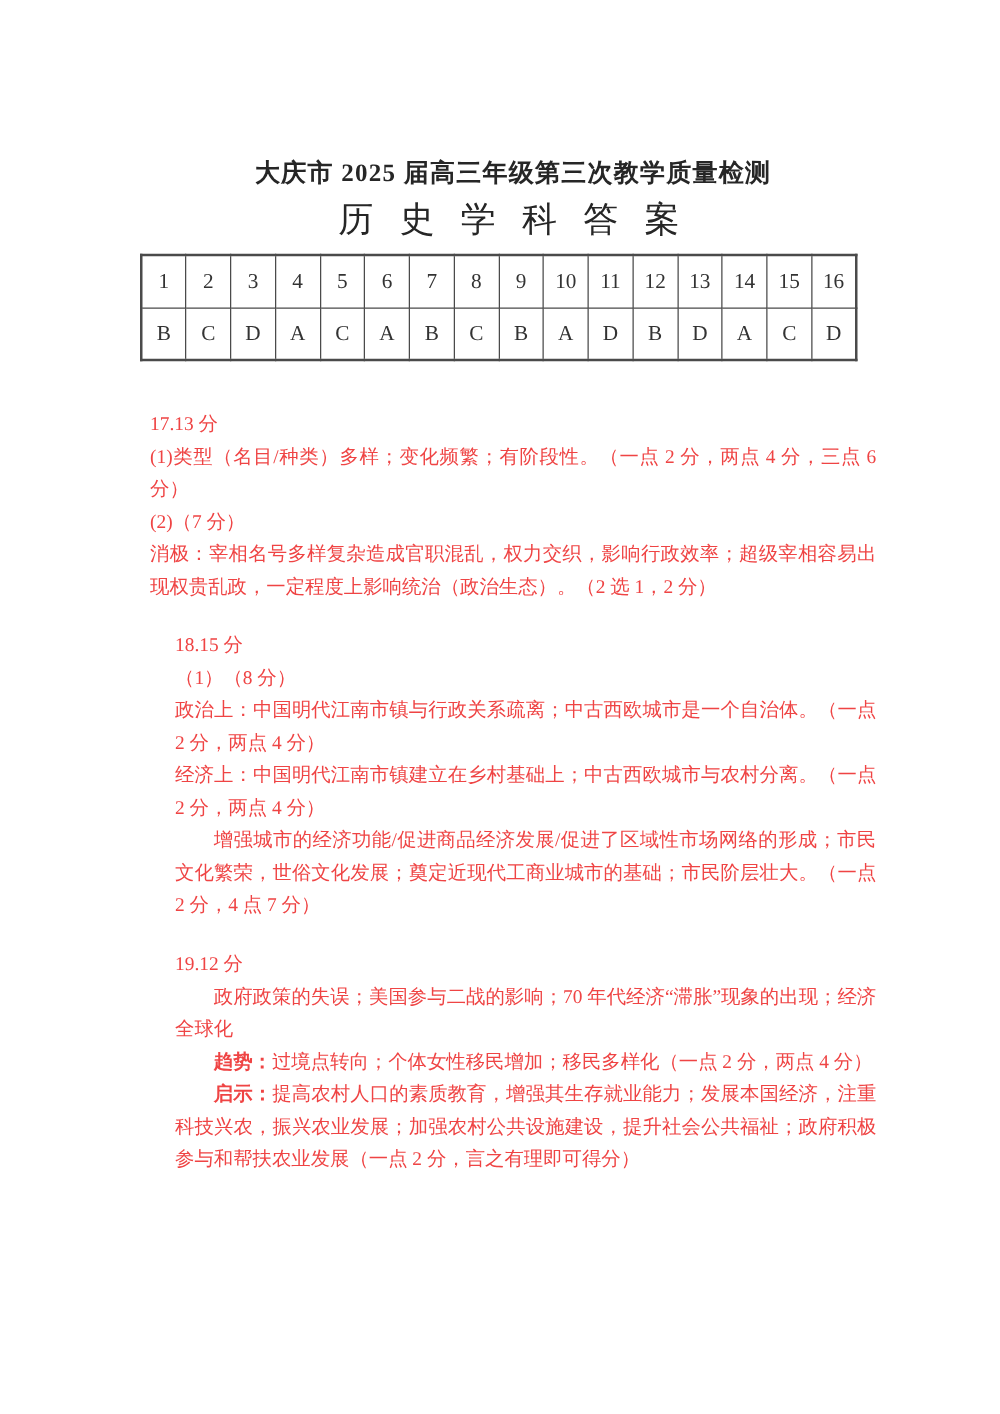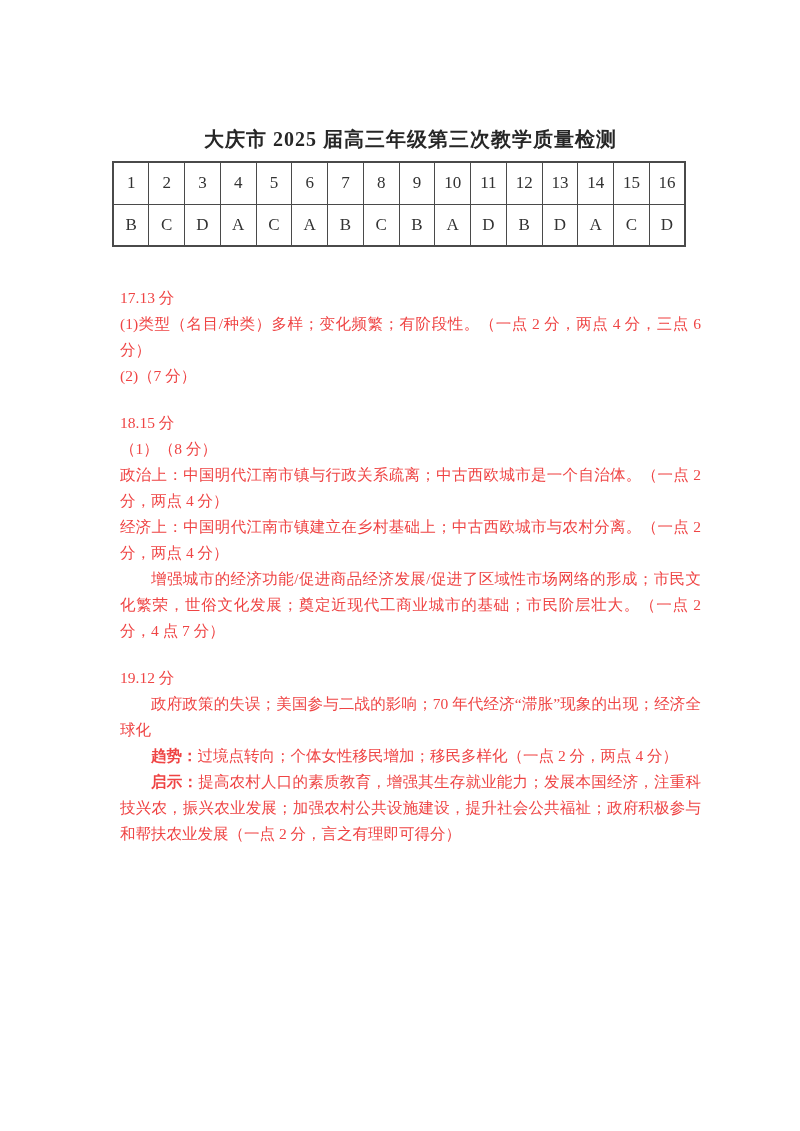--- a/index.html
+++ b/index.html
@@ -43,37 +43,38 @@
     border: 1px solid #4a4a4a;
     height: 42px;
     text-align: center;
     vertical-align: middle;
     font-size: 17px;
     padding: 0;
     color: #333;
   }
   .qsection { margin: 0; }
   .qsection.first { margin-top: 38px; }
-  .qsection + .qsection { margin-top: 21px; }
+  .qsection + .qsection { margin-top: 21px; margin-left: 20px; }
   .qsection p {
     margin: 0;
     font-size: 15.5px;
     line-height: 26px;
     text-align: justify;
     color: #ef4444;
   }
   .qsection p.indent { text-indent: 2em; }
   b.lead { font-weight: bold; }
 </style>
 </head>
 <body>
 
 <div class="page">
 
   <h1 class="doc-title">大庆市 2025 届高三年级第三次教学质量检测</h1>
+  <h2 class="doc-subtitle">历 史 学 科 答 案</h2>
 
   <table class="answer-table">
     <tbody>
       <tr>
         <td>1</td>
         <td>2</td>
         <td>3</td>
         <td>4</td>
         <td>5</td>
         <td>6</td>
@@ -106,20 +107,21 @@
         <td>C</td>
         <td>D</td>
       </tr>
     </tbody>
   </table>
 
   <section class="qsection first">
     <p>17.13 分</p>
     <p>(1)类型（名目/种类）多样；变化频繁；有阶段性。（一点 2 分，两点 4 分，三点 6 分）</p>
     <p>(2)（7 分）</p>
+    <p>消极：宰相名号多样复杂造成官职混乱，权力交织，影响行政效率；超级宰相容易出现权贵乱政，一定程度上影响统治（政治生态）。（2 选 1，2 分）</p>
   </section>
 
   <section class="qsection">
     <p>18.15 分</p>
     <p>（1）（8 分）</p>
     <p>政治上：中国明代江南市镇与行政关系疏离；中古西欧城市是一个自治体。（一点 2 分，两点 4 分）</p>
     <p>经济上：中国明代江南市镇建立在乡村基础上；中古西欧城市与农村分离。（一点 2 分，两点 4 分）</p>
     <p class="indent">增强城市的经济功能/促进商品经济发展/促进了区域性市场网络的形成；市民文化繁荣，世俗文化发展；奠定近现代工商业城市的基础；市民阶层壮大。（一点 2 分，4 点 7 分）</p>
   </section>
 

